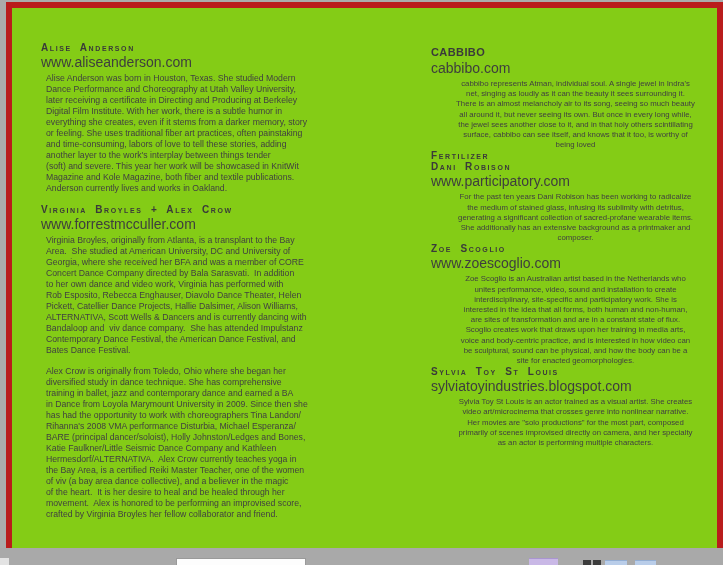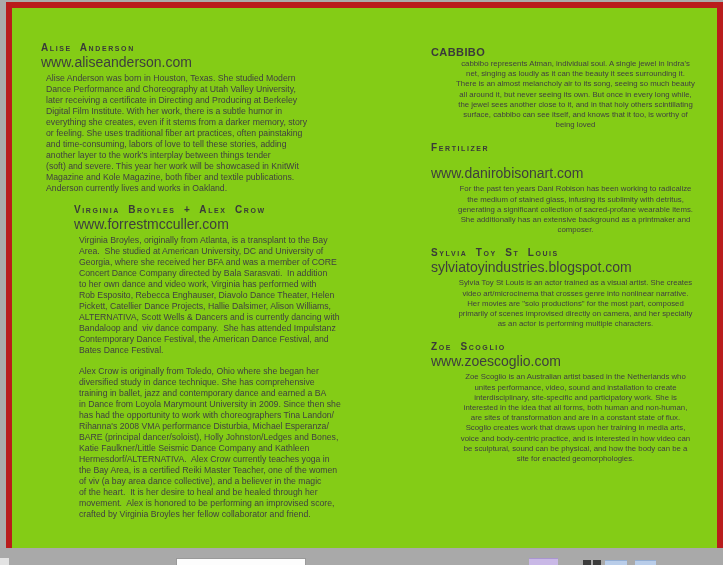--- a/index.html
+++ b/index.html
@@ -15,22 +15,22 @@
     width: 705px; height: 540px;
     background: #84cc16;
     border: 6px solid #b91c1c;
     box-shadow: 2px 2px 0 #8f8f8f;
   }
   .col { position: absolute; top: 34px; color: #3e3e3e; }
   .col-left  { left: 29px;  width: 322px; }
   .col-right { left: 419px; width: 284px; }
 
   .section { margin: 0; }
-  .col-left  .section + .section { margin-top: 10px; margin-left: 33px; }
-  .col-right .section + .section { margin-top: 12px; }
+  .col-left  .section + .section { margin-top: 10px; }
+  .col-right .section + .section { margin-top: 0; }
 
   .heading {
     margin: 0;
     font-size: 10px;
     font-weight: 600;
     font-variant: small-caps;
     letter-spacing: 1.6px;
     word-spacing: 4px;
     color: #3a3a3a;
   }
@@ -134,66 +134,68 @@
 movement.  Alex is honored to be performing an improvised score,
 crafted by Virginia Broyles her fellow collaborator and friend.</p>
     </div>
 
   </div>
 
   <div class="col col-right">
 
     <div class="section">
       <h2 class="heading compact">cabbibo</h2>
+      <div class="url">cabbibo.com</div>
       <p class="body-text">cabbibo represents Atman, individual soul. A single jewel in Indra's
 net, singing as loudly as it can the beauty it sees surrounding it.
 There is an almost melancholy air to its song, seeing so much beauty
 all around it, but never seeing its own. But once in every long while,
 the jewel sees another close to it, and in that holy others scintillating
 surface, cabbibo can see itself, and knows that it too, is worthy of
 being loved</p>
     </div>
 
     <div class="section">
       <h2 class="heading">Fertilizer</h2>
     </div>
 
     <div class="section">
-      <div class="url">www.danirobisonart.com</div>
+      <h2 class="heading">Dani Robison</h2>
+      <div class="url">www.participatory.com</div>
       <p class="body-text">For the past ten years Dani Robison has been working to radicalize
 the medium of stained glass, infusing its sublimity with detritus,
 generating a significant collection of sacred-profane wearable items.
 She additionally has an extensive background as a printmaker and
 composer.</p>
-    </div>
-
-    <div class="section">
-      <h2 class="heading">Sylvia Toy St Louis</h2>
-      <div class="url">sylviatoyindustries.blogspot.com</div>
-      <p class="body-text">Sylvia Toy St Louis is an actor trained as a visual artist. She creates
-video art/microcinema that crosses genre into nonlinear narrative.
-Her movies are "solo productions" for the most part, composed
-primarily of scenes improvised directly on camera, and her specialty
-as an actor is performing multiple characters.</p>
     </div>
 
     <div class="section">
       <h2 class="heading">Zoe Scoglio</h2>
       <div class="url">www.zoescoglio.com</div>
       <p class="body-text">Zoe Scoglio is an Australian artist based in the Netherlands who
 unites performance, video, sound and installation to create
 interdisciplinary, site-specific and participatory work. She is
 interested in the idea that all forms, both human and non-human,
 are sites of transformation and are in a constant state of flux.
 Scoglio creates work that draws upon her training in media arts,
 voice and body-centric practice, and is interested in how video can
 be sculptural, sound can be physical, and how the body can be a
 site for enacted geomorphologies.</p>
     </div>
 
+    <div class="section">
+      <h2 class="heading">Sylvia Toy St Louis</h2>
+      <div class="url">sylviatoyindustries.blogspot.com</div>
+      <p class="body-text">Sylvia Toy St Louis is an actor trained as a visual artist. She creates
+video art/microcinema that crosses genre into nonlinear narrative.
+Her movies are "solo productions" for the most part, composed
+primarily of scenes improvised directly on camera, and her specialty
+as an actor is performing multiple characters.</p>
+    </div>
+
   </div>
 
 </div>
 
 <div class="bottom-strip"></div>
 <div class="corner-light"></div>
 <div class="partial partial-white"></div>
 <div class="partial partial-lavender"></div>
 <div class="partial partial-dark d1"></div>
 <div class="partial partial-dark d2"></div>

